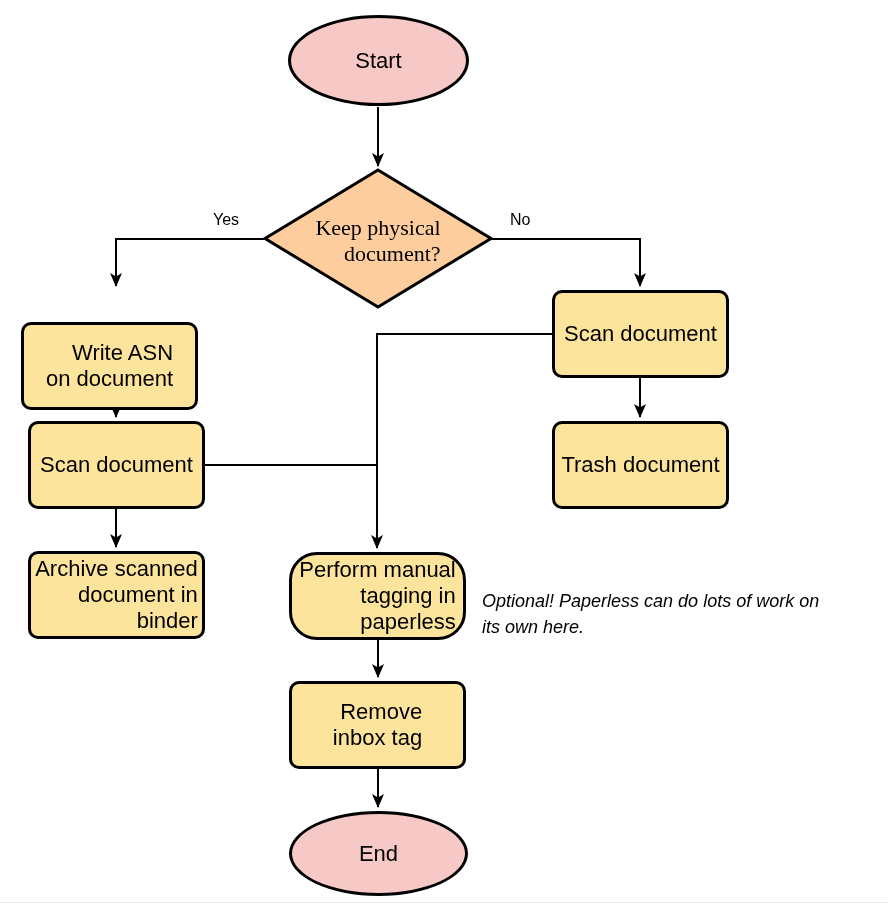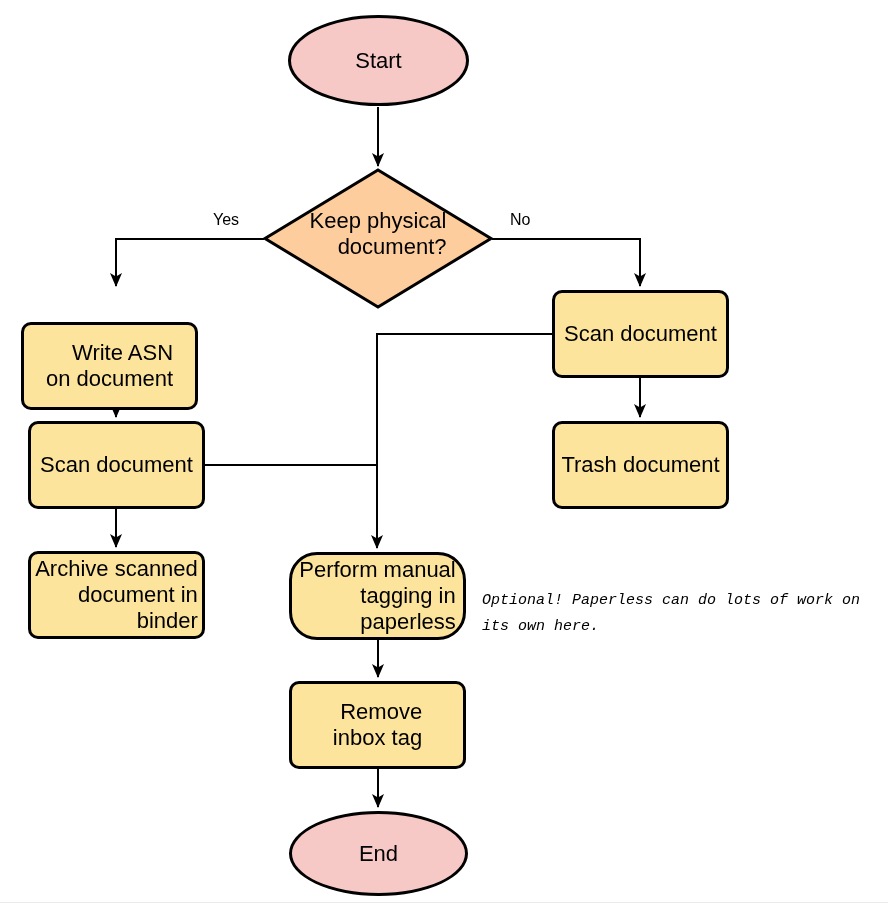--- a/index.html
+++ b/index.html
@@ -48,40 +48,40 @@
     border-radius: 10px;
   }
   .terminal {
     background: var(--terminal-fill, #f6c9c6);
     border: 3px solid var(--stroke, #000000);
     border-radius: 50%;
   }
   .decision-label {
     position: absolute;
     left: 278px;
-    top: 206px;
+    top: 213px;
     width: 200px;
     height: 55px;
+    font-family: Liberation Serif, serif;
   }
   .edge-label {
     position: absolute;
     font-size: 16px;
     line-height: 26px;
     background: #ffffff;
     padding: 0 2px;
   }
   .annotation {
     position: absolute;
     left: 482px;
     top: 588px;
-    font-size: 15px;
+    font-size: 18px;
     line-height: 26px;
     font-style: italic;
     white-space: pre-line;
-    font-family: Liberation Mono, monospace;
   }
   .bottom-divider {
     position: absolute;
     left: 0;
     top: 902px;
     width: 888px;
     height: 1px;
     background: #ebebeb;
   }
 </style>

